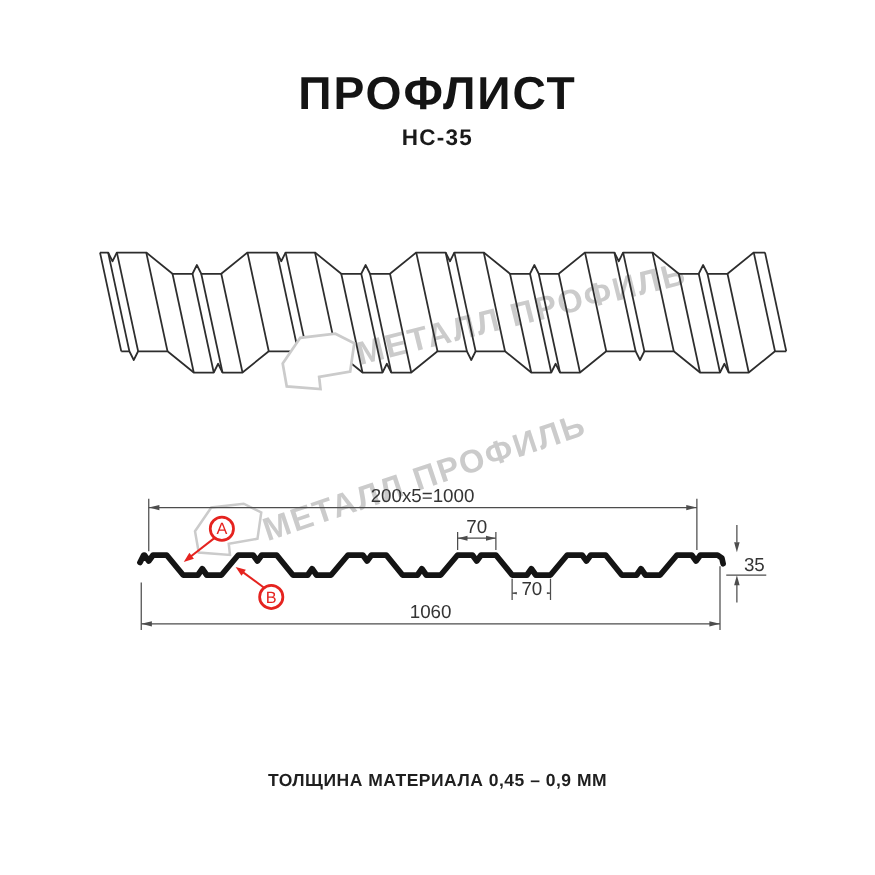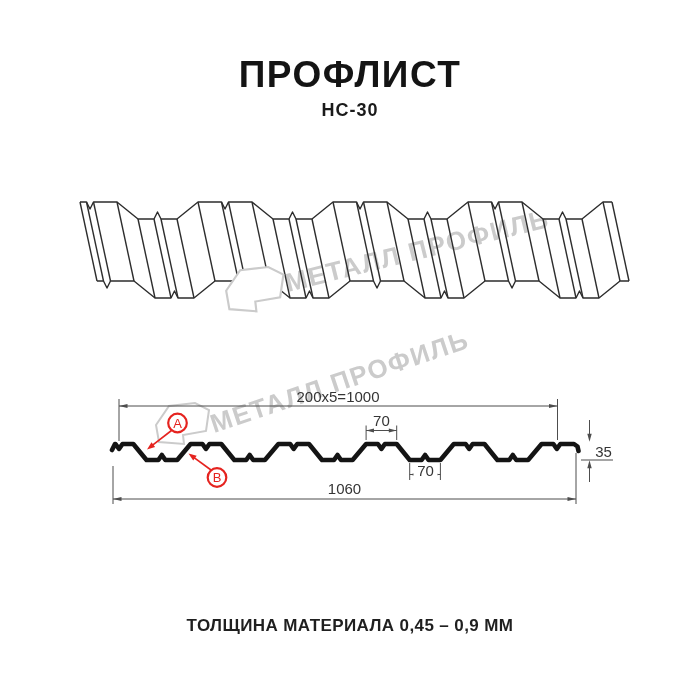--- a/index.html
+++ b/index.html
@@ -10,32 +10,32 @@
   .title{
     position:absolute;top:54px;left:0;width:700px;text-align:center;
     font-size:37px;font-weight:700;letter-spacing:1.5px;color:#141414;
   }
   .subtitle{
     position:absolute;top:100px;left:0;width:700px;text-align:center;
     font-size:18px;font-weight:700;letter-spacing:1px;color:#1a1a1a;
   }
   .footer-note{
     position:absolute;top:616px;left:0;width:700px;text-align:center;
-    font-size:17px;font-weight:700;letter-spacing:0.4px;color:#1f1f1f;
+    font-size:14px;font-weight:700;letter-spacing:0.4px;color:#1f1f1f;
   }
   svg{position:absolute;top:0;left:0;}
   .dimtext{font-family:"Liberation Sans",sans-serif;font-size:15px;fill:#353535;}
   .wmtext{font-family:"Liberation Sans",sans-serif;font-weight:700;font-size:26px;letter-spacing:1.5px;}
   .redletter{font-family:"Liberation Sans",sans-serif;font-size:13px;}
 </style>
 </head>
 <body>
 
 <div class="title">ПРОФЛИСТ</div>
-<div class="subtitle">НС-30</div>
+<div class="subtitle">НС-35</div>
 
 <svg id="canvas" width="700" height="700" viewBox="0 0 700 700">
 
   <g id="sheet3d">
     <path id="s3-fill" fill="#ffffff" stroke="none" d="M 80,202 L 86.5,202 L 90,209 L 93.5,202 L 117,202 L 138,219 L 154,219 L 157.5,212 L 161,219 L 177,219 L 198,202 L 221.5,202 L 225,209 L 228.5,202 L 252,202 L 273,219 L 289,219 L 292.5,212 L 296,219 L 312,219 L 333,202 L 356.5,202 L 360,209 L 363.5,202 L 387,202 L 408,219 L 424,219 L 427.5,212 L 431,219 L 447,219 L 468,202 L 491.5,202 L 495,209 L 498.5,202 L 522,202 L 543,219 L 559,219 L 562.5,212 L 566,219 L 582,219 L 603,202 L 612,202 L 629,281 L 620,281 L 599,298 L 583,298 L 579.5,291 L 576,298 L 560,298 L 539,281 L 515.5,281 L 512,288 L 508.5,281 L 485,281 L 464,298 L 448,298 L 444.5,291 L 441,298 L 425,298 L 404,281 L 380.5,281 L 377,288 L 373.5,281 L 350,281 L 329,298 L 313,298 L 309.5,291 L 306,298 L 290,298 L 269,281 L 245.5,281 L 242,288 L 238.5,281 L 215,281 L 194,298 L 178,298 L 174.5,291 L 171,298 L 155,298 L 134,281 L 110.5,281 L 107,288 L 103.5,281 L 97,281 Z"></path>
     <g>
       <text class="wmtext" id="wm1-text" transform="translate(288,292) rotate(-14)" fill="#cbcbcb">МЕТАЛЛ ПРОФИЛЬ</text>
     </g>
     <g id="s3-lines" fill="none" stroke="#2d2d2d" stroke-width="1.4" stroke-linejoin="round">
         <path d="M 80,202 L 86.5,202 L 90,209 L 93.5,202 L 117,202 L 138,219 L 154,219 L 157.5,212 L 161,219 L 177,219 L 198,202 L 221.5,202 L 225,209 L 228.5,202 L 252,202 L 273,219 L 289,219 L 292.5,212 L 296,219 L 312,219 L 333,202 L 356.5,202 L 360,209 L 363.5,202 L 387,202 L 408,219 L 424,219 L 427.5,212 L 431,219 L 447,219 L 468,202 L 491.5,202 L 495,209 L 498.5,202 L 522,202 L 543,219 L 559,219 L 562.5,212 L 566,219 L 582,219 L 603,202 L 612,202"></path>

